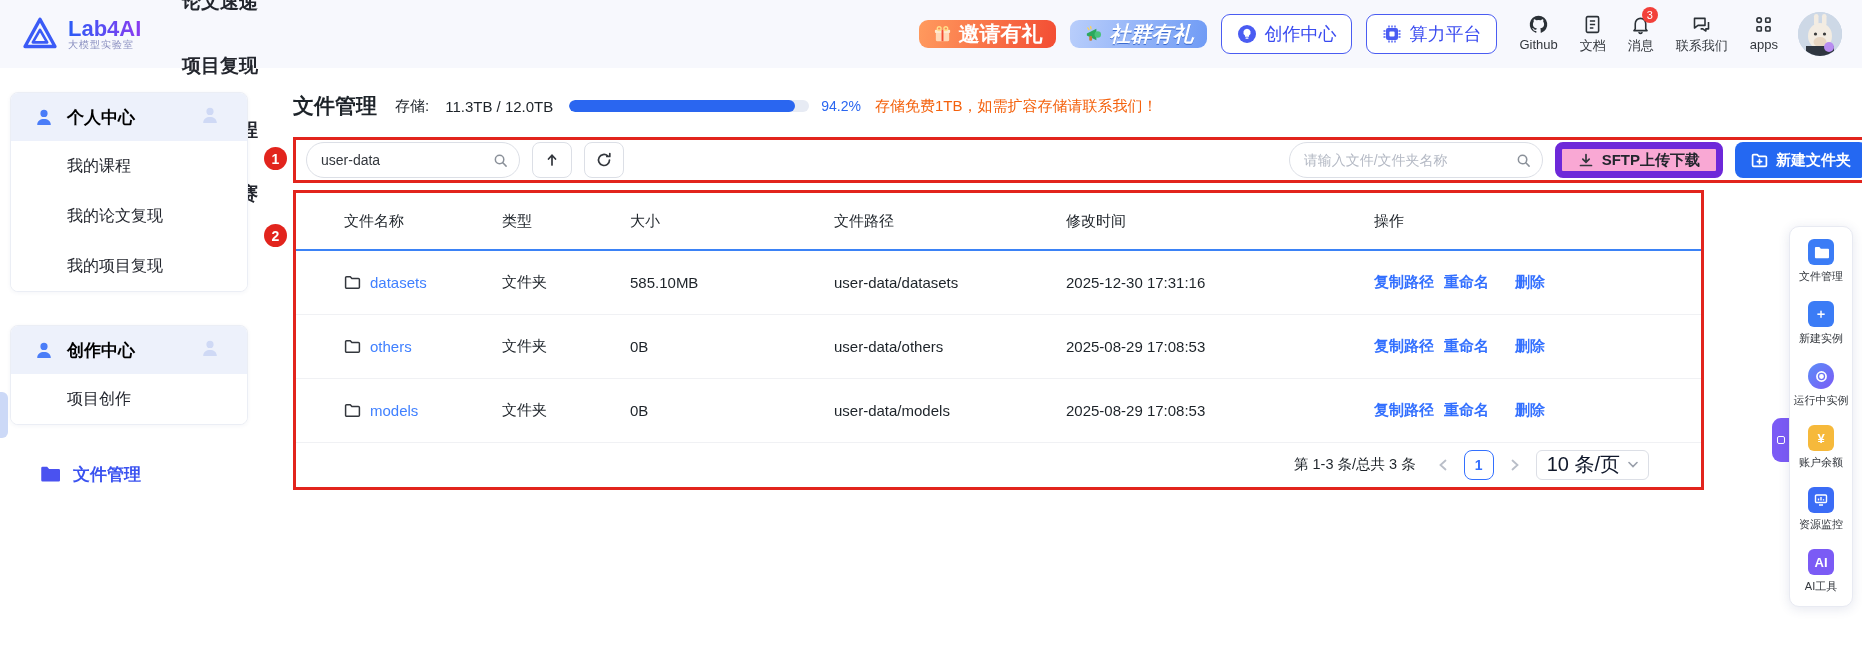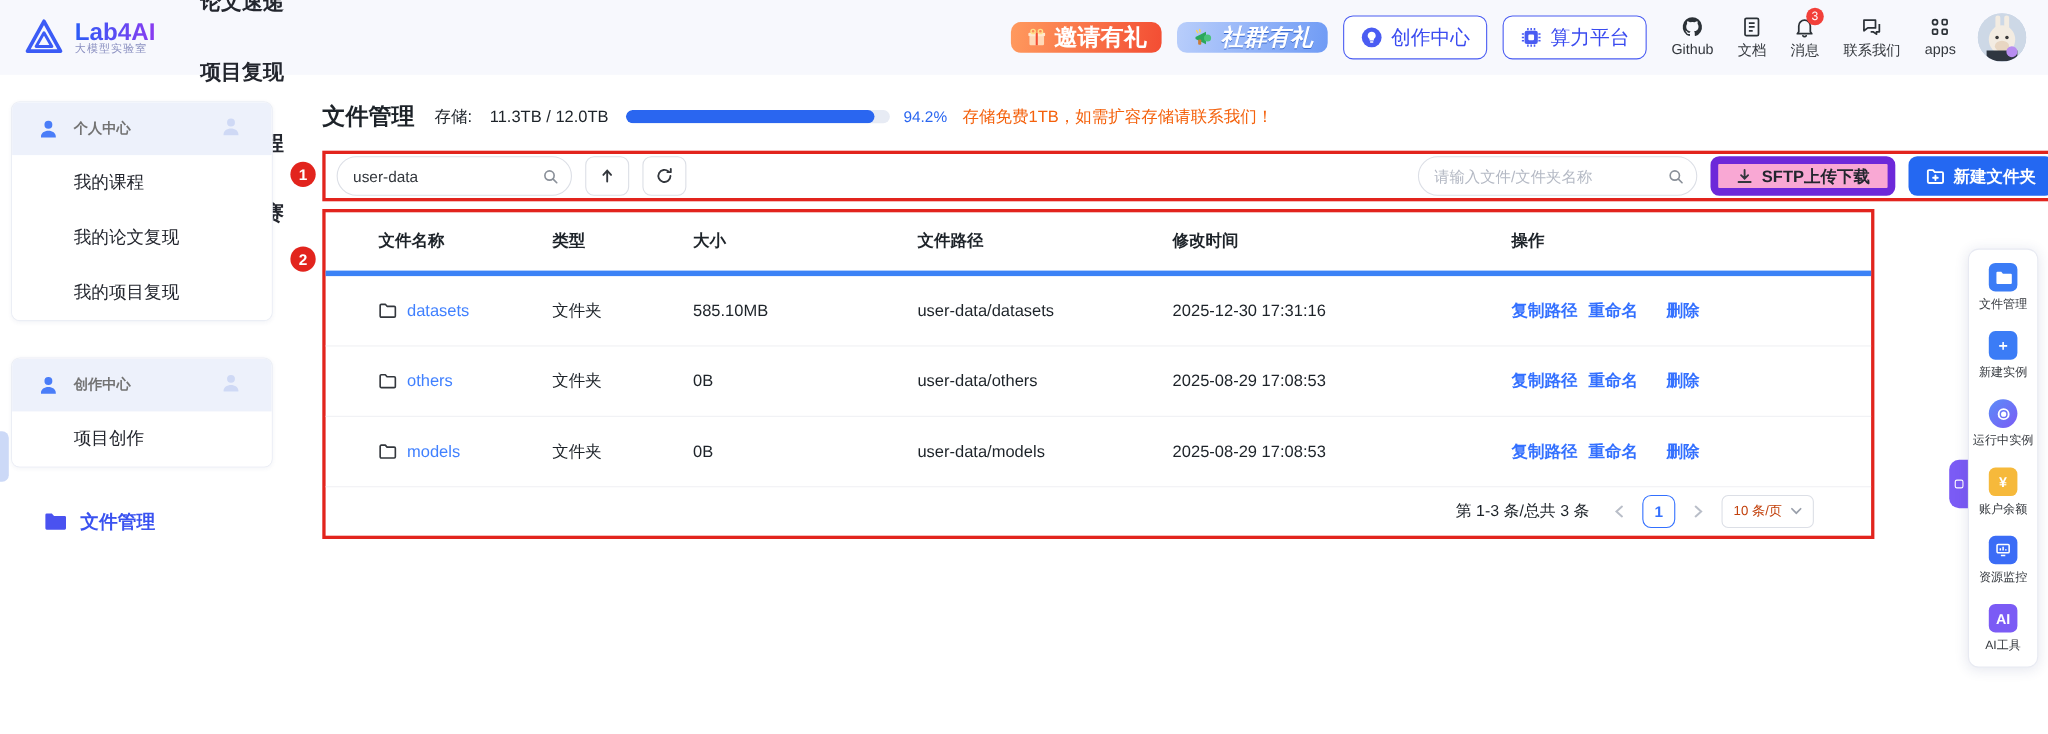--- a/index.html
+++ b/index.html
@@ -33,21 +33,21 @@
   .msg-badge { position:absolute; top:-7px; right:-4px; min-width:16px; height:16px; border-radius:8px;
                background:#f2403a; color:#fff; font-size:11px; display:flex; align-items:center; justify-content:center; padding:0 3px; }
   .avatar { width:44px; height:44px; border-radius:50%; margin-left:6px; cursor:pointer; overflow:hidden;
             background:linear-gradient(135deg,#cfd9ea,#aebfd8); position:relative; }
 
   
   .sidebar { position:absolute; left:10px; top:92px; width:238px; }
   .side-card { background:#fff; border:1px solid #ebeef5; border-radius:8px; box-shadow:0 1px 4px rgba(40,60,120,.05); overflow:hidden; }
   .side-head { height:48px; background:#edf1fb; display:flex; align-items:center; padding:0 14px 0 24px; position:relative; }
   .side-head svg { width:18px; height:18px; margin-right:14px; }
-  .side-head-title { font-size:13px; font-weight:bold; color:#737373; }
+  .side-head-title { font-size:17px; font-weight:bold; color:#000000; }
   .ghost-person { position:absolute; right:14px; top:13px; opacity:.9; }
   .side-item { height:50px; display:flex; align-items:center; padding-left:56px; font-size:16px; color:#23262e; cursor:pointer; background:#fff; }
   .side-card + .side-card { margin-top:33px; }
   .fm-item { margin-top:33px; display:flex; align-items:center; gap:13px; padding-left:30px; height:32px; cursor:pointer; }
   .fm-item svg { width:20px; height:20px; }
   .fm-label { font-size:17px; font-weight:bold; color:#3a52f0; }
   .edge-pill { position:absolute; left:0; top:392px; width:8px; height:46px; background:#ccd9f7; border-radius:0 6px 6px 0; }
 
   
   .title-row { position:absolute; left:293px; top:86px; height:40px; display:flex; align-items:center; }
@@ -79,37 +79,37 @@
   .sq-btn { width:40px; height:36px; border:1px solid #dcdfe6; border-radius:8px; background:#fff;
             display:flex; align-items:center; justify-content:center; cursor:pointer; }
   .tb-spacer { flex:1; }
   .sftp-btn { height:36px; border:7px solid #6d28d9; border-radius:8px; background:#f9a8d4; display:flex; align-items:center;
               gap:8px; padding:0 16px; font-size:15px; font-weight:bold; color:#23262e; cursor:pointer; white-space:nowrap; }
   .primary-btn { height:36px; border:none; border-radius:8px; background:#2468f2; color:#fff; display:flex; align-items:center;
                  gap:8px; padding:0 16px; font-size:15px; font-weight:bold; cursor:pointer; white-space:nowrap; }
 
   
   .grid-row { display:grid; grid-template-columns:158px 128px 204px 232px 308px auto; padding-left:48px; align-items:center; }
-  .t-head { height:58px; border-bottom:5px solid #3b82f6; font-size:15px; font-weight:bold; color:#1d2329; }
+  .t-head { height:58px; border-bottom:2px solid #3b82f6; font-size:15px; font-weight:normal; color:#1d2329; }
   .t-row { height:64px; border-bottom:1px solid #f0f1f4; font-size:15px; color:#1d2329; }
   .cell-name { display:flex; align-items:center; gap:9px; }
   .cell-name svg { width:17px; height:17px; flex:none; }
   .file-link { color:#4080ff; cursor:pointer; }
   .cell-actions { display:flex; align-items:center; gap:10px; font-size:15px; font-weight:bold; color:#3370ff; }
   .action-link { cursor:pointer; color:#3370ff; }
   .action-gap { margin-left:16px; }
 
   
   .pagination { height:43px; display:flex; align-items:center; justify-content:flex-end; gap:10px; padding-right:52px; }
   .page-summary { font-size:14.5px; color:#1d2329; margin-right:6px; }
   .page-chevron { width:22px; height:28px; display:flex; align-items:center; justify-content:center; color:#b9bec8; cursor:pointer; }
   .page-num { min-width:30px; height:30px; border:1px solid #3370ff; color:#3370ff; border-radius:8px; background:#fff;
               display:flex; align-items:center; justify-content:center; font-size:14px; font-weight:bold; cursor:pointer; }
   .page-size { height:30px; border:1px solid #dcdfe6; border-radius:6px; background:#fff; display:flex; align-items:center;
-               gap:8px; padding:0 10px; font-size:12px; color:#c2410c; cursor:pointer; white-space:nowrap; }
+               gap:8px; padding:0 10px; font-size:20px; color:#0f172a; cursor:pointer; white-space:nowrap; }
 
   
   .quickbar { position:absolute; left:1789px; top:226px; width:64px; background:#fff; border:1px solid #e8eaf2;
               border-radius:10px; box-shadow:0 2px 12px rgba(40,60,120,.12); padding:12px 2px; display:flex;
               flex-direction:column; align-items:center; gap:17px; }
   .qb-item { display:flex; flex-direction:column; align-items:center; gap:4px; cursor:pointer; }
   .qb-icon { width:26px; height:26px; border-radius:6px; display:flex; align-items:center; justify-content:center;
              color:#fff; font-size:13px; font-weight:bold; }
   .qb-label { font-size:11px; color:#33373d; white-space:nowrap; }
   .qb-handle { position:absolute; left:1772px; top:418px; width:18px; height:44px; background:#7b5bf5;

